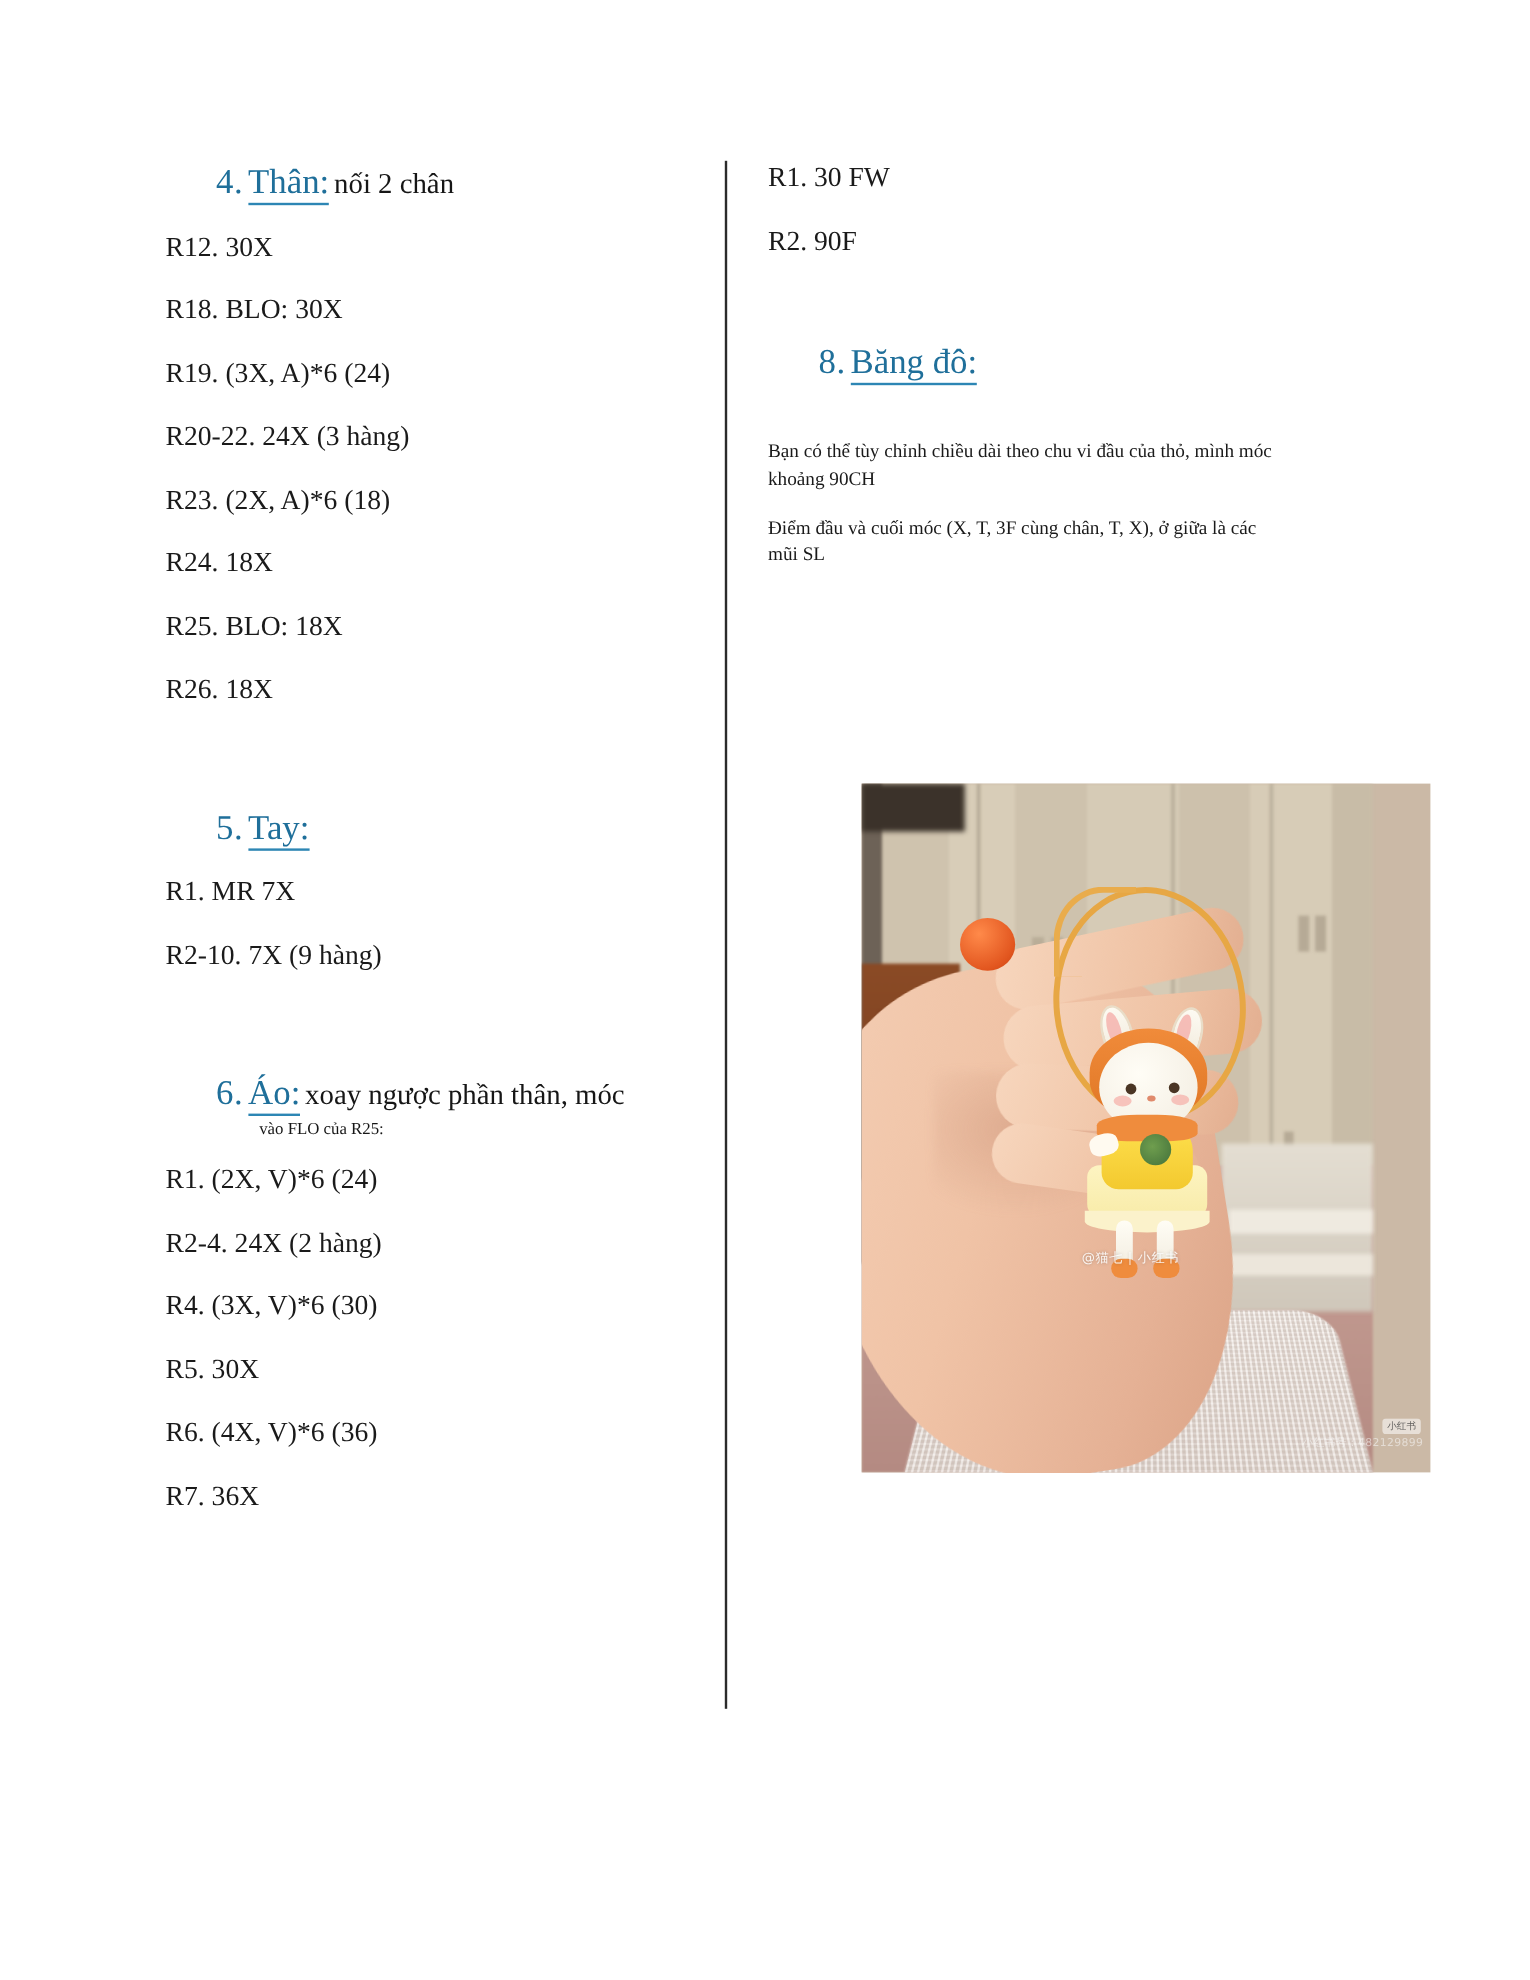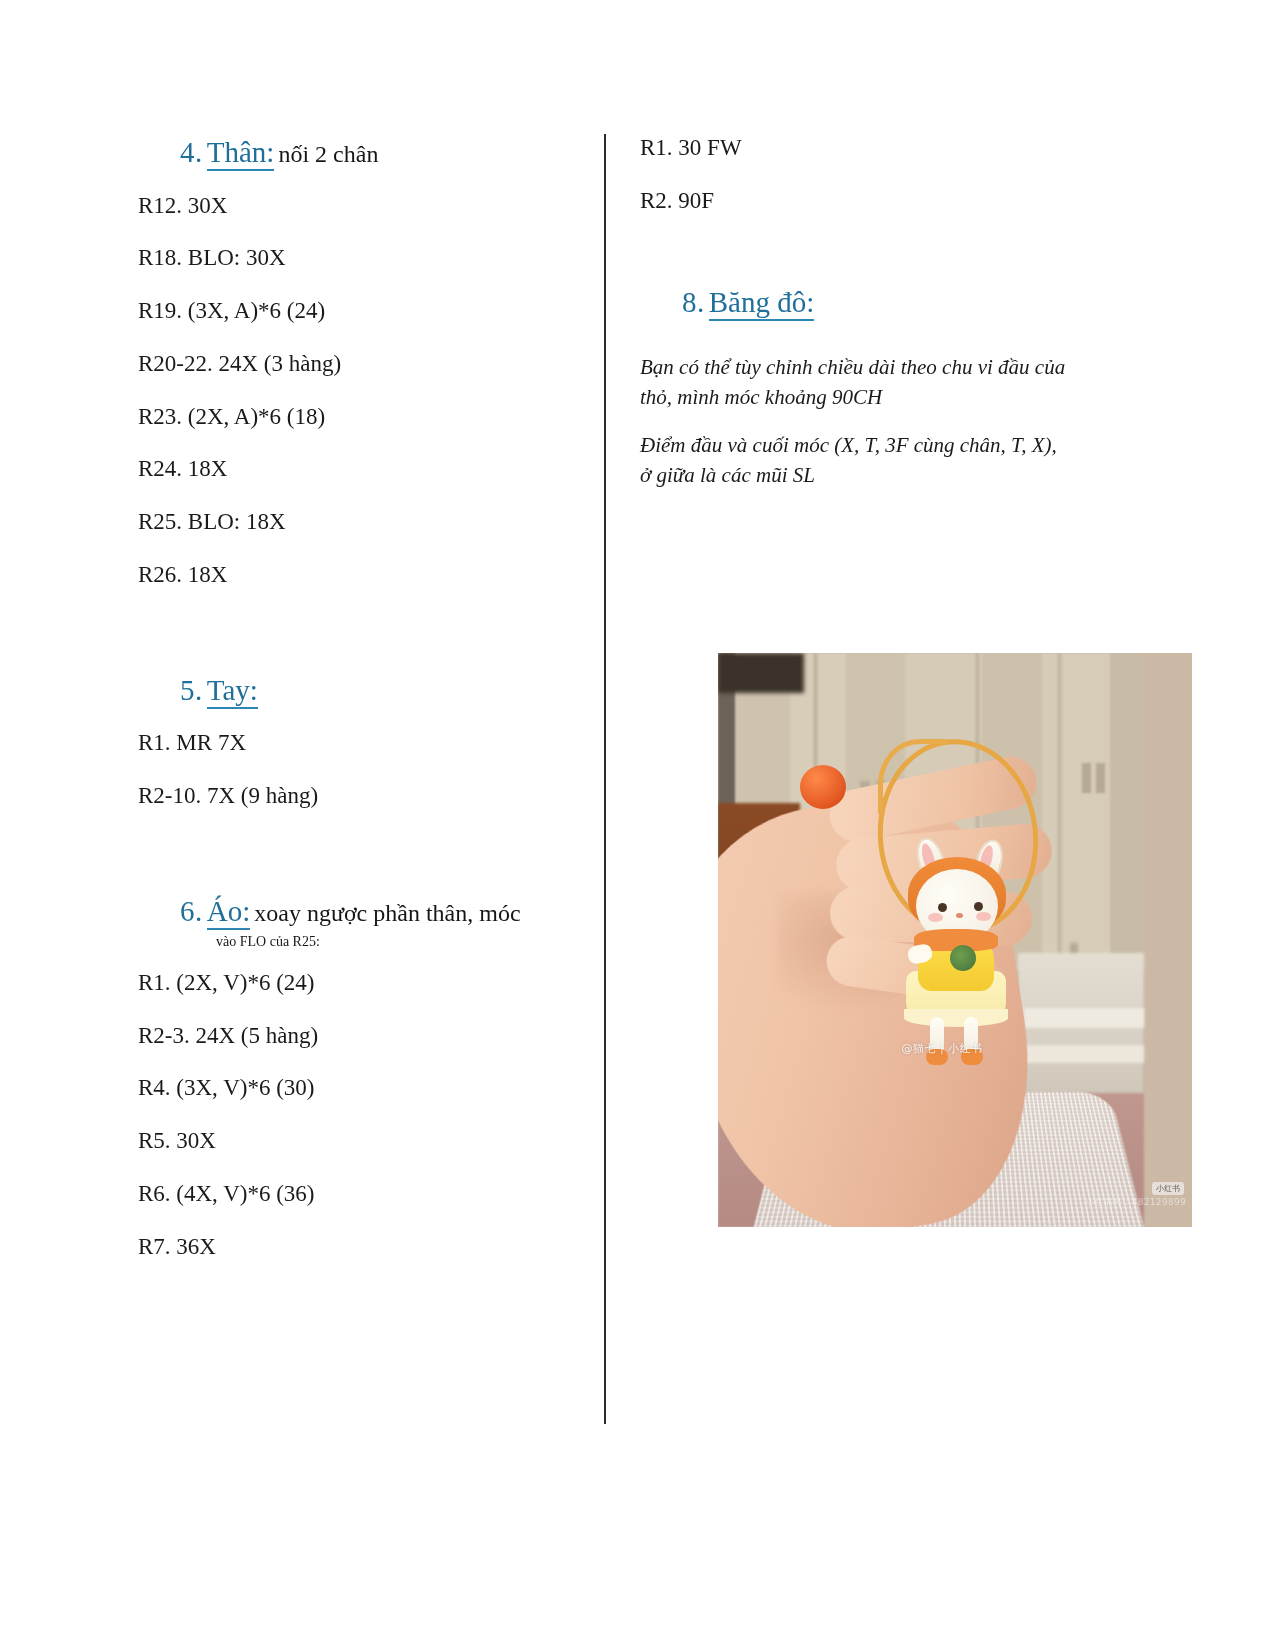--- a/index.html
+++ b/index.html
@@ -73,25 +73,24 @@
   
   .row {
     font-size: 23px;
     line-height: 1.25;
     margin: 0 0 24px 0;
     white-space: pre;
   }
 
   
   .para {
-    font-size: 21px;
+    font-size: 16px;
     line-height: 1.42;
-    margin: 4px 0 18px 0;
+    margin: 17px 0 18px 0;
     width: 430px;
-    font-style: italic;
   }
 
   
   .gap-lg { height: 58px; }
   .gap-md { height: 44px; }
   .gap-xl { height: 72px; }
 
   
   .photo {
     position: absolute;
@@ -403,21 +402,21 @@
     <div class="gap-lg"></div>
 
     <div class="section-head">
       <span class="num">6.</span>
       <span class="title">Áo:</span>
       <span class="sub">xoay ngược phần thân, móc</span>
       <span class="sub2">vào FLO của R25:</span>
     </div>
     <div style="height:12px"></div>
     <p class="row">R1. (2X, V)*6 (24)</p>
-    <p class="row">R2-3. 24X (5 hàng)</p>
+    <p class="row">R2-4. 24X (2 hàng)</p>
     <p class="row">R4. (3X, V)*6 (30)</p>
     <p class="row">R5. 30X</p>
     <p class="row">R6. (4X, V)*6 (36)</p>
     <p class="row">R7. 36X</p>
 
     <div class="gap-xl"></div>
 
 
   </div>
 

